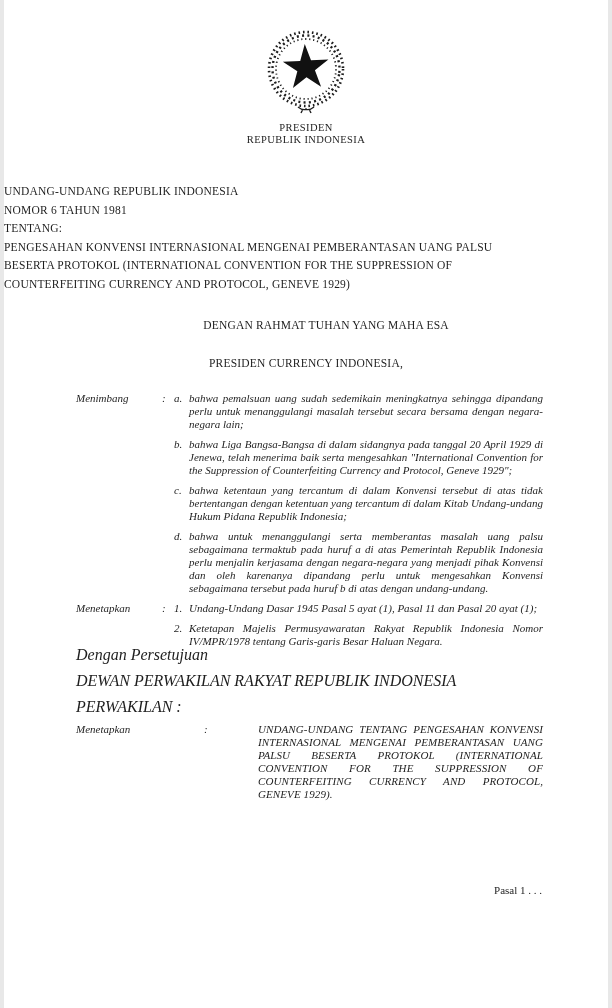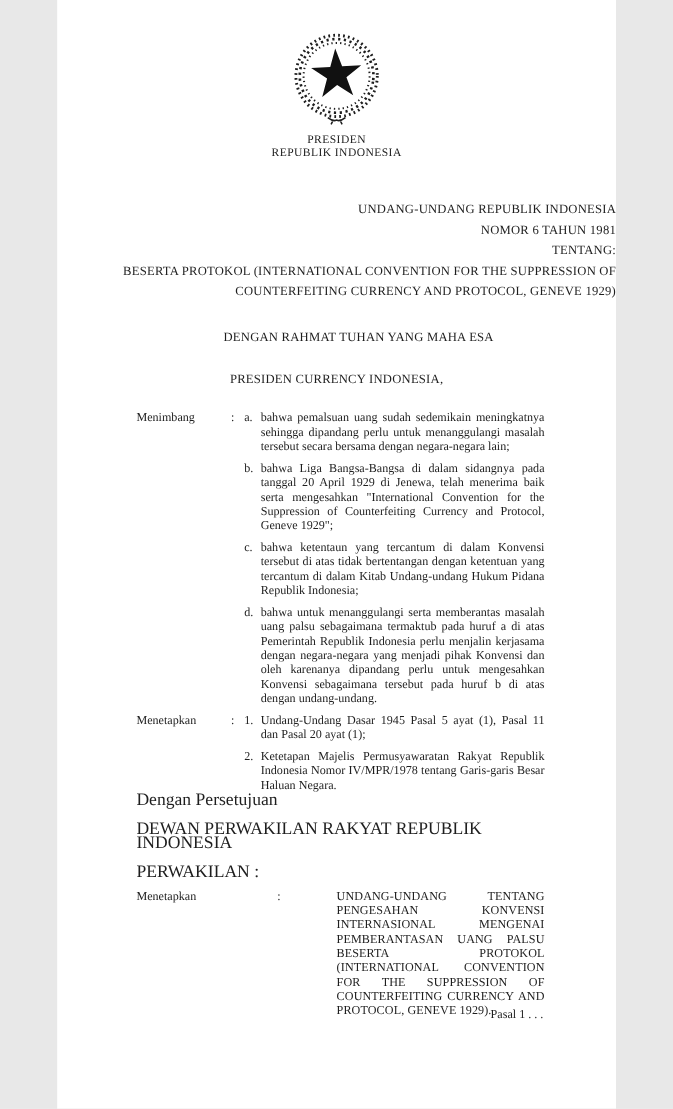--- a/index.html
+++ b/index.html
@@ -1,57 +1,57 @@
 <!DOCTYPE html>
 <html><head>
 <meta charset="utf-8">
 <style>
   html,body { margin:0; padding:0; background:#e8e8e8; }
   .page {
-    width:508px; height:1008px;
+    width:604px; height:1008px;
     margin:0 auto;
     background:#ffffff;
     color:#1e1e1e;
     font-family:"Liberation Serif", serif;
     position:relative;
     overflow:hidden;
   }
   
   .letterhead { text-align:center; padding-top:30px; }
   .emblem { display:block; margin:0 auto; }
   .org-line { font-size:10.5px; line-height:12px; letter-spacing:0.4px; }
   .org-line.first { margin-top:8px; }
 
   
-  .title-block { margin-top:36px; text-align:right; font-size:11.5px; line-height:18.5px; letter-spacing:0.2px; }
+  .title-block { margin-top:36px; text-align:left; font-size:11.5px; line-height:18.5px; letter-spacing:0.2px; }
   .title-line { white-space:nowrap; }
 
   .grace-line { margin-top:26px; text-align:center; font-size:11.5px; letter-spacing:0.2px;margin-left:40px; }
   .authority-line { margin-top:26px; text-align:center; font-size:11.5px; letter-spacing:0.2px; }
 
   
-  .clauses { margin:23px 65px 0 72px; font-size:11px; line-height:13px; }
+  .clauses { margin:23px 65px 0 72px; font-size:11px; line-height:13px;font-style:italic; }
   .clause { display:grid; grid-template-columns:86px 12px 1fr; align-items:start; }
   .clause + .clause { margin-top:7px; }
   .clause-label { white-space:nowrap; }
   .clause-colon { text-align:left; }
   .item { display:grid; grid-template-columns:15px 1fr; margin-bottom:7px; }
   .item:last-child { margin-bottom:0; }
   .item-text { text-align:justify; }
   .decide-text { text-align:justify; letter-spacing:0.1px; }
 
   
   .approval { text-align:left; font-size:16px; line-height:13px; }
   .approval-line { margin-top:13px; }
   .approval-line.first { margin-top:0; }
   .decide-section { margin-top:10px;gap:42px; }
 
   
   .footer-mark {
-    position:absolute; top:916px; right:66px;
+    position:absolute; top:884px; right:66px;
     font-size:11px;
   }
 </style>
 </head>
 <body>
 
 <div class="page">
 
   <div class="letterhead">
     <svg class="emblem" width="92" height="84" viewBox="0 0 92 84" aria-hidden="true">
@@ -64,20 +64,21 @@
       <polygon points="46,14 51.4,30.6 68.8,30.6 54.8,40.8 60.1,57.4 46,47.2 31.9,57.4 37.2,40.8 23.2,30.6 40.6,30.6" fill="#111111" transform="rotate(-3 46 38)"></polygon>
     </svg>
     <div class="org-line first">PRESIDEN</div>
     <div class="org-line">REPUBLIK INDONESIA</div>
   </div>
 
   <div class="title-block">
     <div class="title-line">UNDANG-UNDANG REPUBLIK INDONESIA</div>
     <div class="title-line">NOMOR 6 TAHUN 1981</div>
     <div class="title-line">TENTANG:</div>
+    <div class="title-line">PENGESAHAN KONVENSI INTERNASIONAL MENGENAI PEMBERANTASAN UANG PALSU</div>
     <div class="title-line">BESERTA PROTOKOL (INTERNATIONAL CONVENTION FOR THE SUPPRESSION OF</div>
     <div class="title-line">COUNTERFEITING CURRENCY AND PROTOCOL, GENEVE 1929)</div>
   </div>
 
   <div class="grace-line">DENGAN RAHMAT TUHAN YANG MAHA ESA</div>
   <div class="authority-line">PRESIDEN CURRENCY INDONESIA,</div>
 
   <div class="clauses">
 
     <div class="clause">

